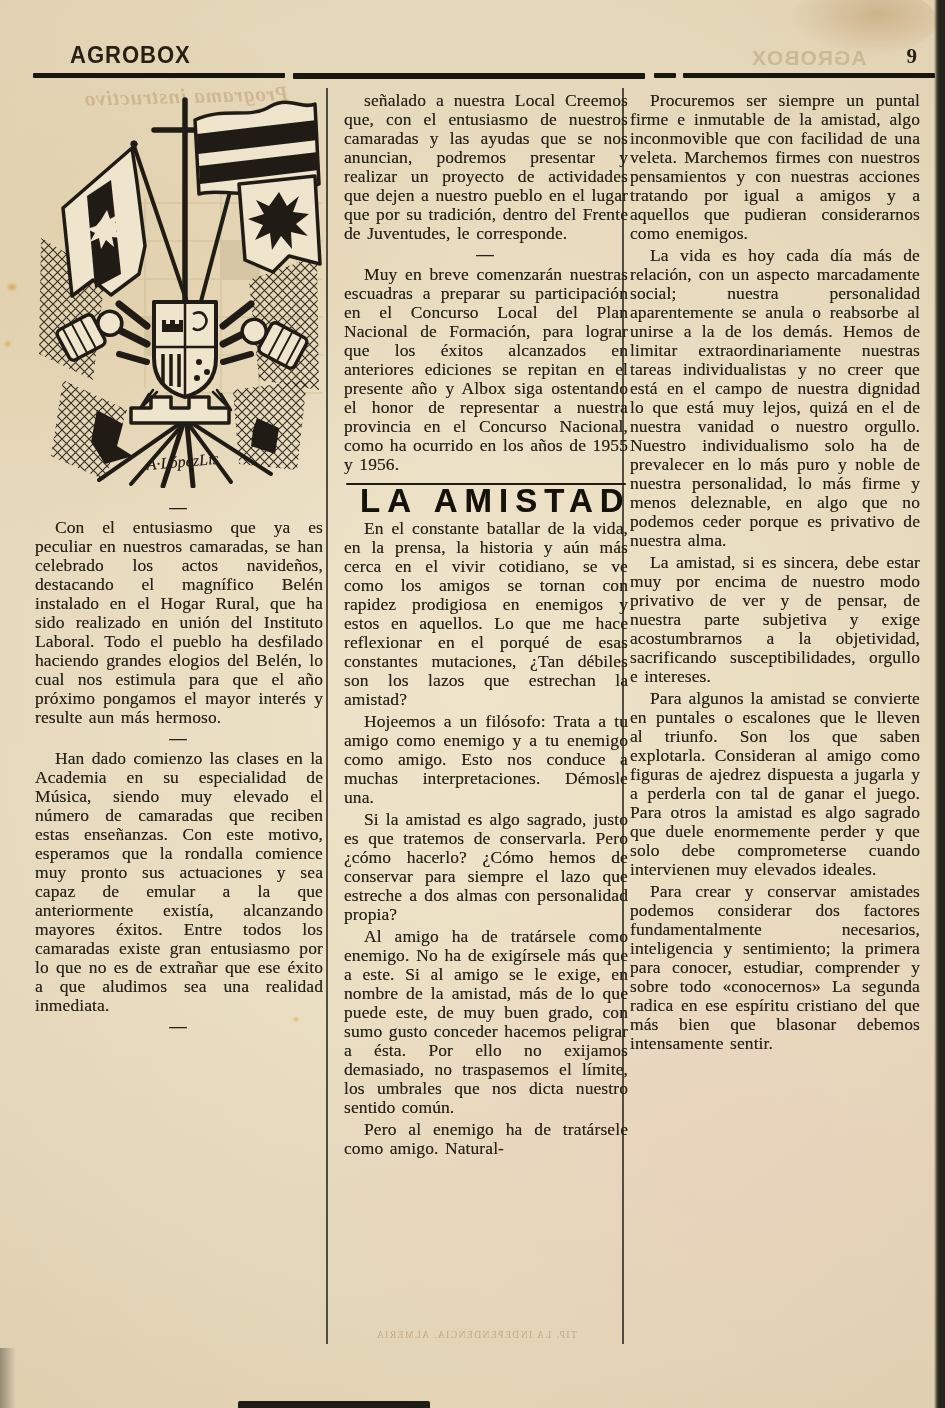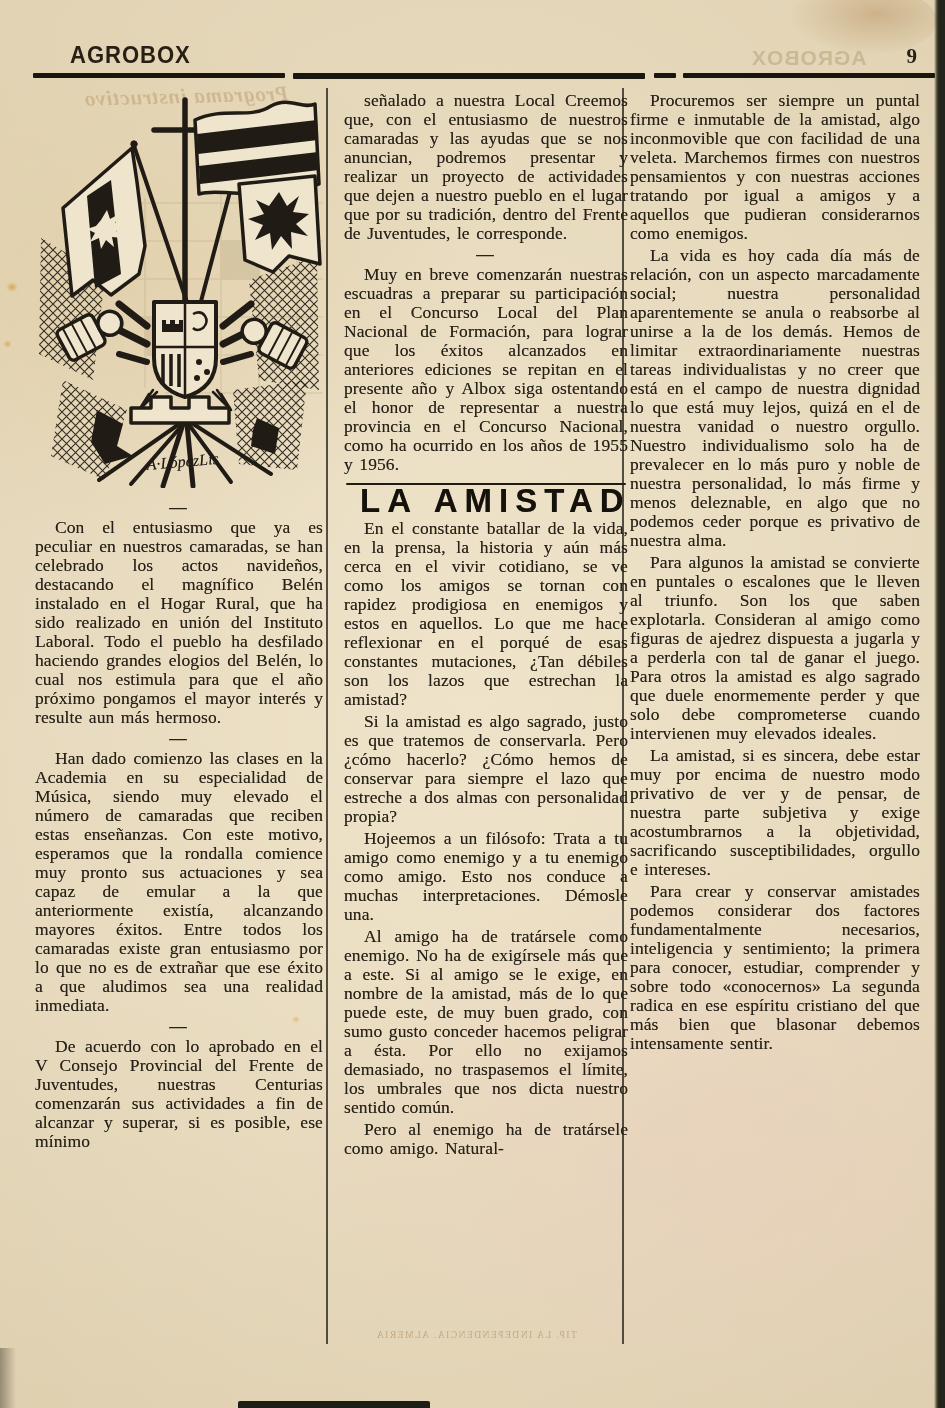--- a/index.html
+++ b/index.html
@@ -202,35 +202,34 @@
     <path d="M96,320 h20 v-11 h20 v11 h18 v-11 h20 v11 h20 v15 h-98 Z" fill="#efe5cc" stroke="#201c15" stroke-width="3.5" stroke-linejoin="round"></path>
 
     <text x="112" y="382" font-family="Liberation Serif, serif" font-style="italic" font-size="16" fill="#201c15" transform="rotate(-5 112 382)">A·LópezLis</text>
   </svg>
 
   <div class="dash">—</div>
   <p>Con el entusiasmo que ya es peculiar en nuestros camaradas, se han celebrado los actos navideños, destacando el magnífico Belén instalado en el Hogar Rural, que ha sido realizado en unión del Instituto Laboral. Todo el pueblo ha desfilado haciendo grandes elogios del Belén, lo cual nos estimula para que el año próximo pongamos el mayor interés y resulte aun más hermoso.</p>
   <div class="dash">—</div>
   <p>Han dado comienzo las clases en la Academia en su especialidad de Música, siendo muy elevado el número de camaradas que reciben estas enseñanzas. Con este motivo, esperamos que la rondalla comience muy pronto sus actuaciones y sea capaz de emular a la que anteriormente existía, alcanzando mayores éxitos. Entre todos los camaradas existe gran entusiasmo por lo que no es de extrañar que ese éxito a que aludimos sea una realidad inmediata.</p>
   <div class="dash">—</div>
-  <p>De acuerdo con lo aprobado en el V Consejo Provincial del Frente de Juventudes, nuestras Centurias comenzarán sus actividades a fin de alcanzar y superar, si es posible, ese mínimo</p>
 </div>
 
 <div class="col col2">
   <p>señalado a nuestra Local Creemos que, con el entusiasmo de nuestros camaradas y las ayudas que se nos anuncian, podremos presentar y realizar un proyecto de actividades que dejen a nuestro pueblo en el lugar que por su tradición, dentro del Frente de Juventudes, le corresponde.</p>
   <div class="dash">—</div>
   <p>Muy en breve comenzarán nuestras escuadras a preparar su participación en el Concurso Local del Plan Nacional de Formación, para lograr que los éxitos alcanzados en anteriores ediciones se repitan en el presente año y Albox siga ostentando el honor de representar a nuestra provincia en el Concurso Nacional, como ha ocurrido en los años de 1955 y 1956.</p>
   <div class="hrule"></div>
   <div class="headline">LA AMISTAD</div>
   <p>En el constante batallar de la vida, en la prensa, la historia y aún más cerca en el vivir cotidiano, se ve como los amigos se tornan con rapidez prodigiosa en enemigos y estos en aquellos. Lo que me hace reflexionar en el porqué de esas constantes mutaciones, ¿Tan débiles son los lazos que estrechan la amistad?</p>
+  <p>Hojeemos a un filósofo: Trata a tu amigo como enemigo y a tu enemigo como amigo. Esto nos conduce a muchas interpretaciones. Démosle una.</p>
   <p>Si la amistad es algo sagrado, justo es que tratemos de conservarla. Pero ¿cómo hacerlo? ¿Cómo hemos de conservar para siempre el lazo que estreche a dos almas con personalidad propia?</p>
-  <p>Hojeemos a un filósofo: Trata a tu amigo como enemigo y a tu enemigo como amigo. Esto nos conduce a muchas interpretaciones. Démosle una.</p>
   <p>Al amigo ha de tratársele como enemigo. No ha de exigírsele más que a este. Si al amigo se le exige, en nombre de la amistad, más de lo que puede este, de muy buen grado, con sumo gusto conceder hacemos peligrar a ésta. Por ello no exijamos demasiado, no traspasemos el límite, los umbrales que nos dicta nuestro sentido común.</p>
   <p>Pero al enemigo ha de tratársele como amigo. Natural-</p>
 </div>
 
 <div class="col col3">
   <p>Procuremos ser siempre un puntal firme e inmutable de la amistad, algo inconmovible que con facilidad de una veleta. Marchemos firmes con nuestros pensamientos y con nuestras acciones tratando por igual a amigos y a aquellos que pudieran considerarnos como enemigos.</p>
   <p>La vida es hoy cada día más de relación, con un aspecto marcadamente social; nuestra personalidad aparentemente se anula o reabsorbe al unirse a la de los demás. Hemos de limitar extraordinariamente nuestras tareas individualistas y no creer que está en el campo de nuestra dignidad lo que está muy lejos, quizá en el de nuestra vanidad o nuestro orgullo. Nuestro individualismo solo ha de prevalecer en lo más puro y noble de nuestra personalidad, lo más firme y menos deleznable, en algo que no podemos ceder porque es privativo de nuestra alma.</p>
+  <p>La amistad, si es sincera, debe estar muy por encima de nuestro modo privativo de ver y de pensar, de nuestra parte subjetiva y exige acostumbrarnos a la objetividad, sacrificando susceptibilidades, orgullo e intereses.</p>
   <p>Para algunos la amistad se convierte en puntales o escalones que le lleven al triunfo. Son los que saben explotarla. Consideran al amigo como figuras de ajedrez dispuesta a jugarla y a perderla con tal de ganar el juego. Para otros la amistad es algo sagrado que duele enormemente perder y que solo debe comprometerse cuando intervienen muy elevados ideales.</p>
-  <p>La amistad, si es sincera, debe estar muy por encima de nuestro modo privativo de ver y de pensar, de nuestra parte subjetiva y exige acostumbrarnos a la objetividad, sacrificando susceptibilidades, orgullo e intereses.</p>
   <p>Para crear y conservar amistades podemos considerar dos factores fundamentalmente necesarios, inteligencia y sentimiento; la primera para conocer, estudiar, comprender y sobre todo «conocernos» La segunda radica en ese espíritu cristiano del que más bien que blasonar debemos intensamente sentir.</p>
 </div>
 
 </body></html>

